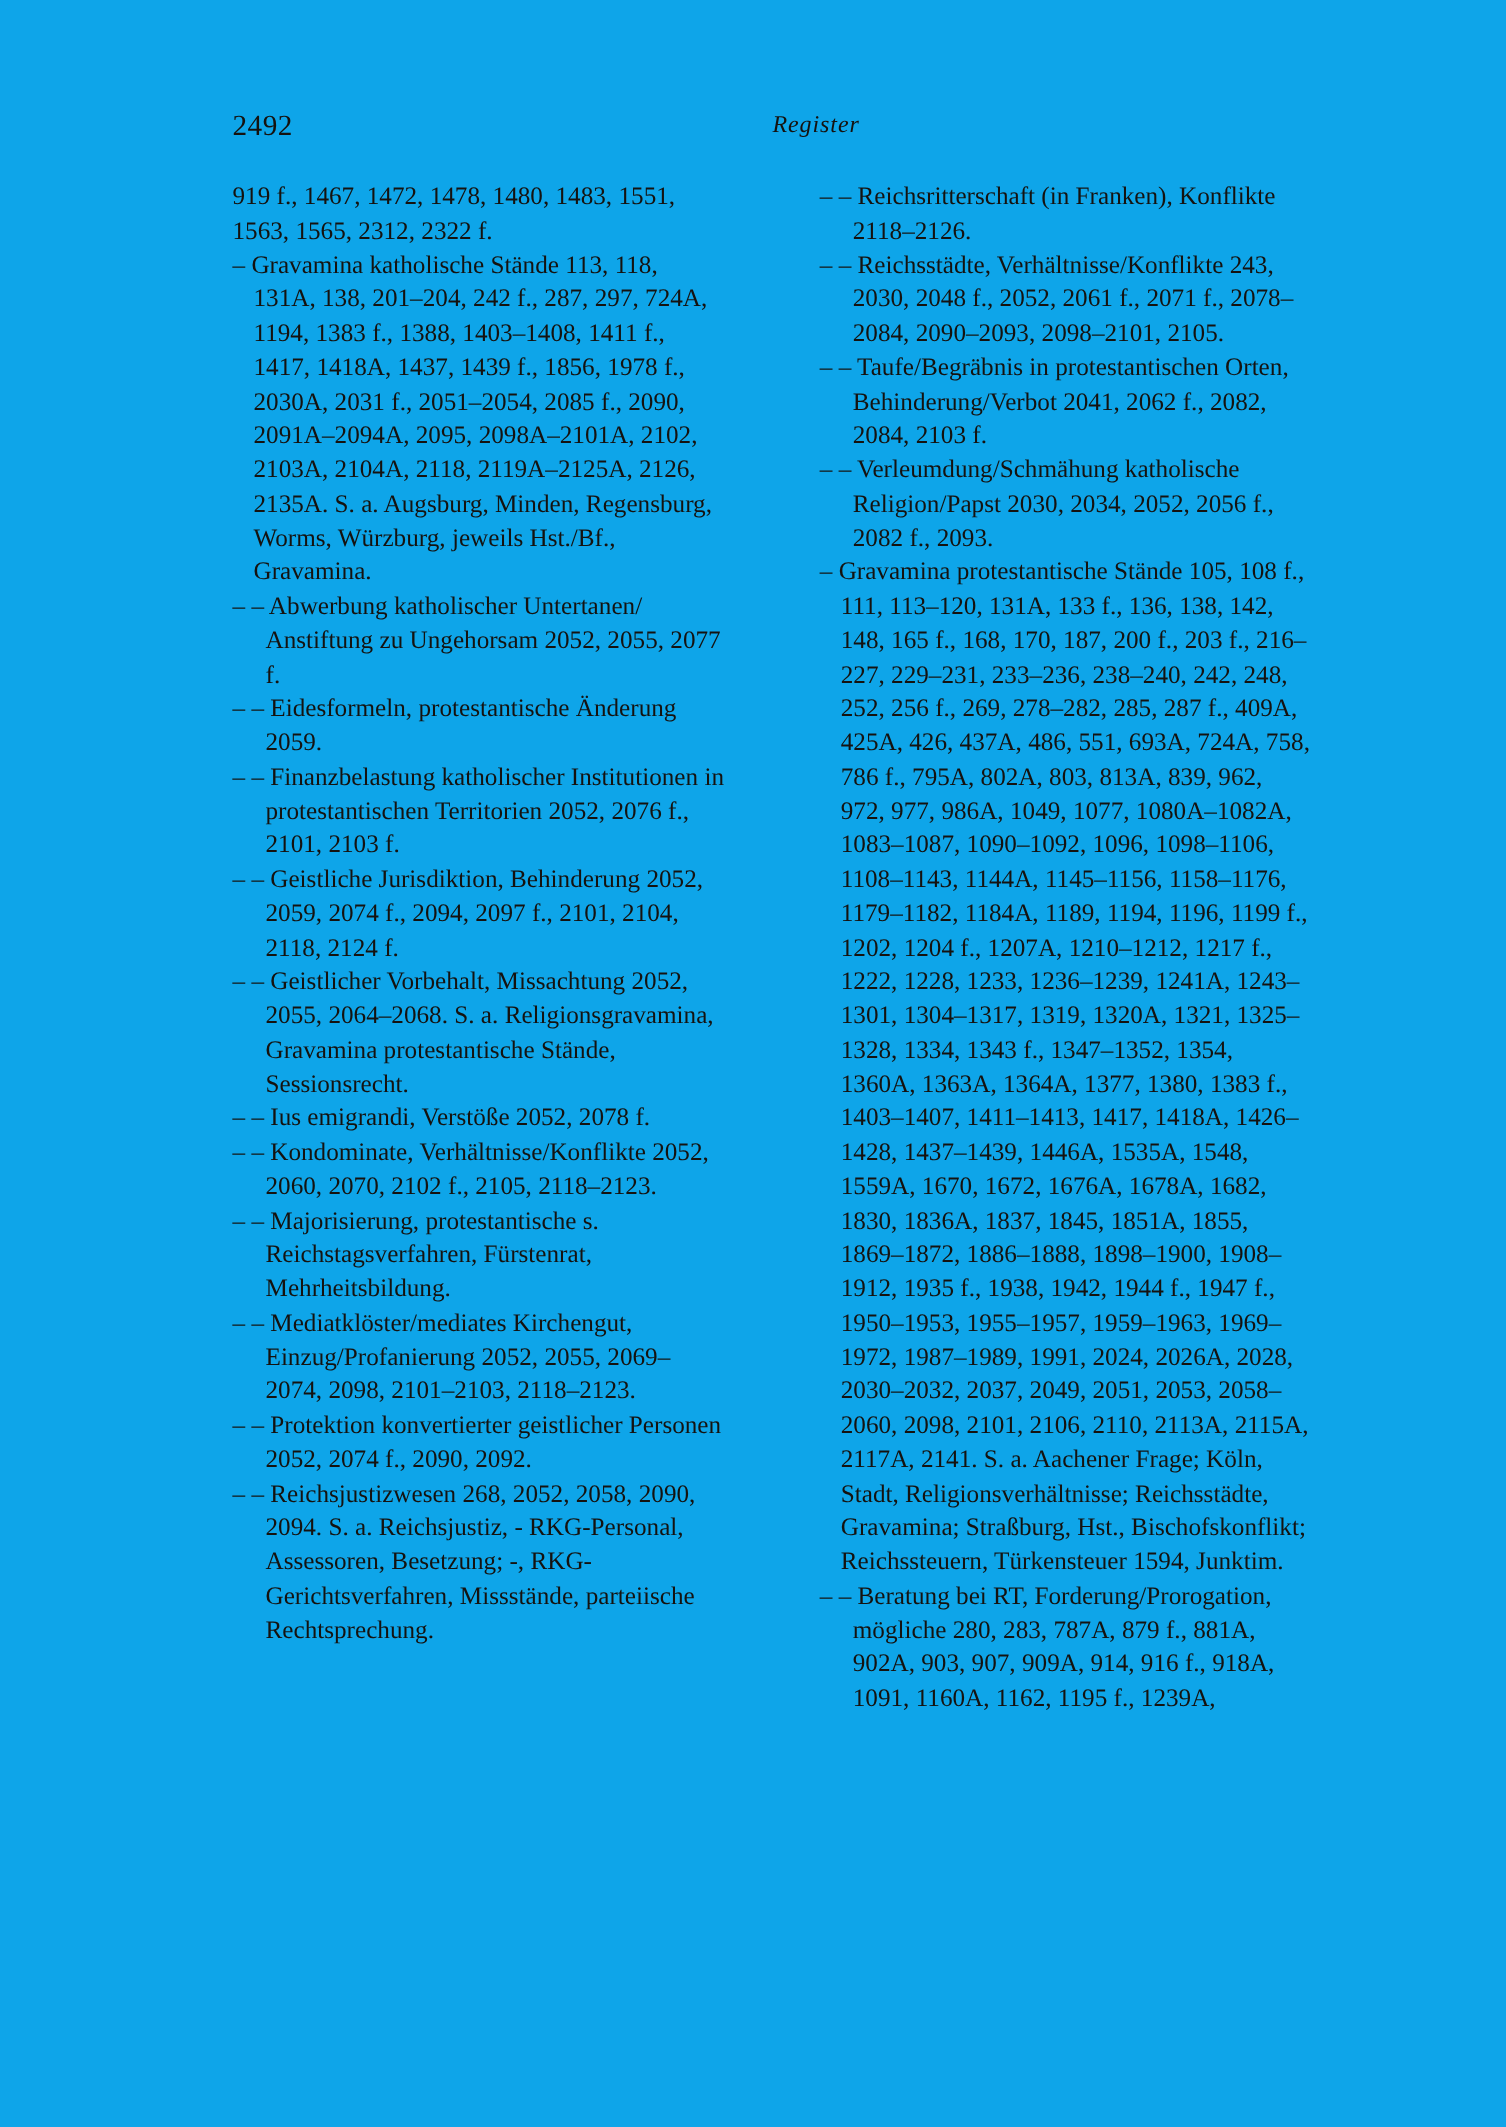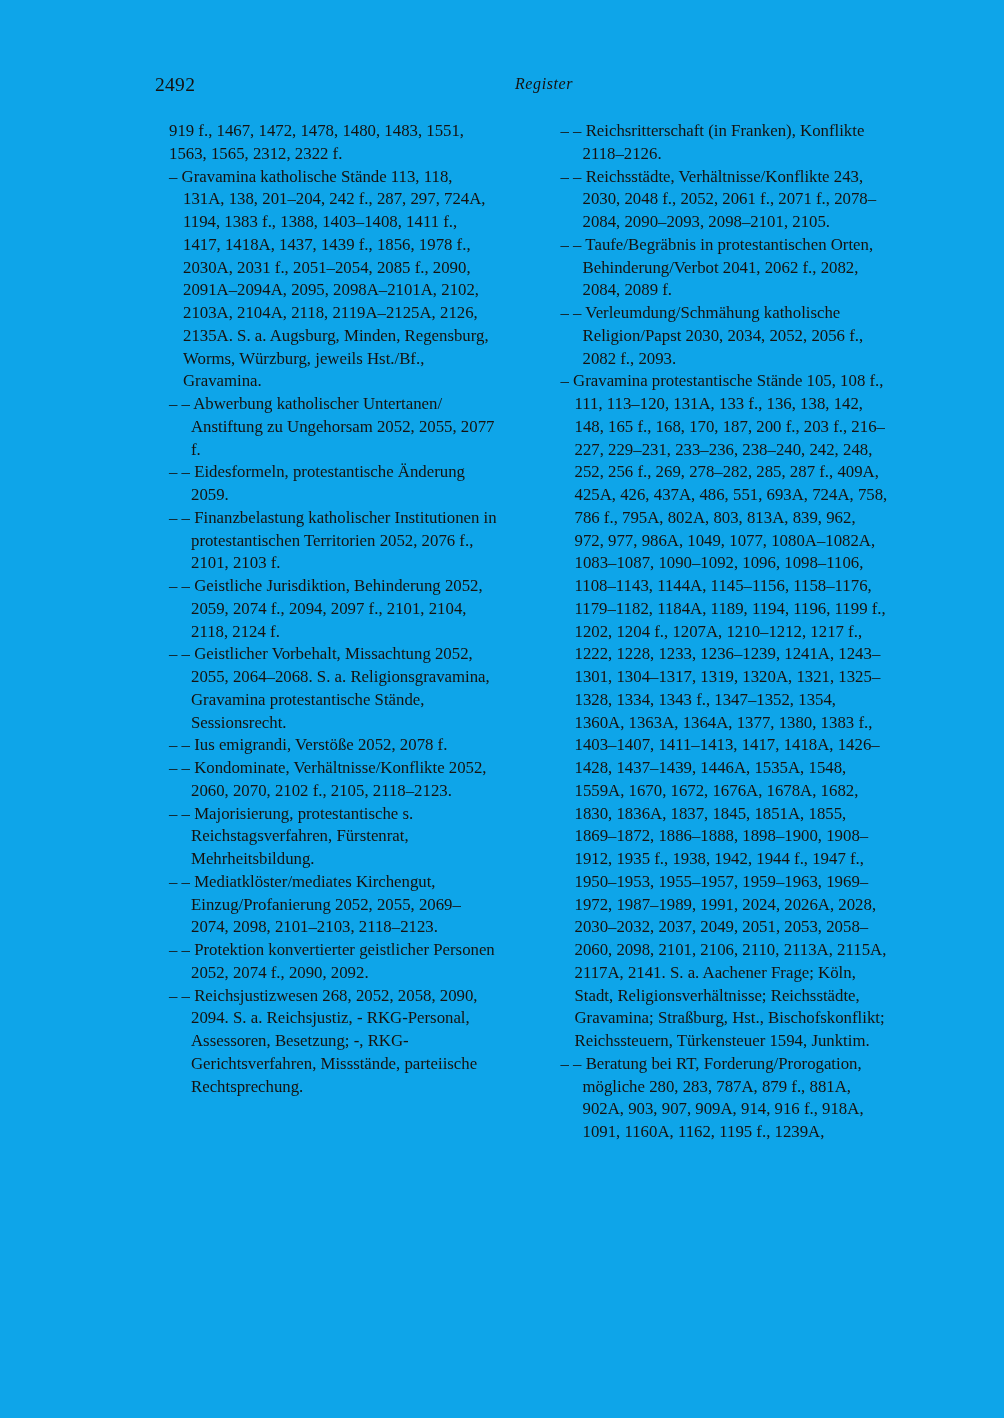--- a/index.html
+++ b/index.html
@@ -34,21 +34,21 @@
     position: absolute;
     left: 360px;
     top: 1px;
     font-size: 16px;
     letter-spacing: 0.6px;
     font-style: italic;
   }
   .columns {
     position: absolute;
     top: 120px;
-    left: 169px;
+    left: 155px;
     width: 720px;
     display: flex;
     gap: 63px;
   }
   .col {
     width: 330px;
   }
   .entry {
     font-size: 16.8px;
     line-height: 1.355;
@@ -92,20 +92,20 @@
       <p class="entry sub">– – Kondominate, Verhältnisse/Konflikte 2052, 2060, 2070, 2102 f., 2105, 2118–2123.</p>
       <p class="entry sub">– – Majorisierung, protestantische  s. Reichstagsverfahren, Fürstenrat, Mehrheitsbildung.</p>
       <p class="entry sub">– – Mediatklöster/mediates Kirchengut, Einzug/Profanierung  2052, 2055, 2069–2074, 2098, 2101–2103, 2118–2123.</p>
       <p class="entry sub">– – Protektion konvertierter geistlicher Personen  2052, 2074 f., 2090, 2092.</p>
       <p class="entry sub">– – Reichsjustizwesen  268, 2052, 2058, 2090, 2094.  S. a. Reichsjustiz, - RKG-Personal, Assessoren, Besetzung; -, RKG-Gerichtsverfahren, Missstände, parteiische Rechtsprechung.</p>
     </div>
 
     <div class="col">
       <p class="entry sub">– – Reichsritterschaft (in Franken), Konflikte 2118–2126.</p>
       <p class="entry sub">– – Reichsstädte, Verhältnisse/Konflikte  243, 2030, 2048 f., 2052, 2061 f., 2071 f., 2078–2084, 2090–2093, 2098–2101, 2105.</p>
-      <p class="entry sub">– – Taufe/Begräbnis in protestantischen Orten, Behinderung/Verbot  2041, 2062 f., 2082, 2084, 2089 f.</p>
+      <p class="entry sub">– – Taufe/Begräbnis in protestantischen Orten, Behinderung/Verbot  2041, 2062 f., 2082, 2084, 2103 f.</p>
       <p class="entry sub">– – Verleumdung/Schmähung katholische Religion/Papst  2030, 2034, 2052, 2056 f., 2082 f., 2093.</p>
       <p class="entry">– Gravamina protestantische Stände  105, 108 f., 111, 113–120, 131A, 133 f., 136, 138, 142, 148, 165 f., 168, 170, 187, 200 f., 203 f., 216–227, 229–231, 233–236, 238–240, 242, 248, 252, 256 f., 269, 278–282, 285, 287 f., 409A, 425A, 426, 437A, 486, 551, 693A, 724A, 758, 786 f., 795A, 802A, 803, 813A, 839, 962, 972, 977, 986A, 1049, 1077, 1080A–1082A, 1083–1087, 1090–1092, 1096, 1098–1106, 1108–1143, 1144A, 1145–1156, 1158–1176, 1179–1182, 1184A, 1189, 1194, 1196, 1199 f., 1202, 1204 f., 1207A, 1210–1212, 1217 f., 1222, 1228, 1233, 1236–1239, 1241A, 1243–1301, 1304–1317, 1319, 1320A, 1321, 1325–1328, 1334, 1343 f., 1347–1352, 1354, 1360A, 1363A, 1364A, 1377, 1380, 1383 f., 1403–1407, 1411–1413, 1417, 1418A, 1426–1428, 1437–1439, 1446A, 1535A, 1548, 1559A, 1670, 1672, 1676A, 1678A, 1682, 1830, 1836A, 1837, 1845, 1851A, 1855, 1869–1872, 1886–1888, 1898–1900, 1908–1912, 1935 f., 1938, 1942, 1944 f., 1947 f., 1950–1953, 1955–1957, 1959–1963, 1969–1972, 1987–1989, 1991, 2024, 2026A, 2028, 2030–2032, 2037, 2049, 2051, 2053, 2058–2060, 2098, 2101, 2106, 2110, 2113A, 2115A, 2117A, 2141.  S. a. Aachener Frage; Köln, Stadt, Religionsverhältnisse; Reichsstädte, Gravamina; Straßburg, Hst., Bischofskonflikt; Reichssteuern, Türkensteuer 1594, Junktim.</p>
       <p class="entry sub">– – Beratung bei RT, Forderung/Prorogation, mögliche  280, 283, 787A, 879 f., 881A, 902A, 903, 907, 909A, 914, 916 f., 918A, 1091, 1160A, 1162, 1195 f., 1239A,</p>
     </div>
 
   </div>
 </div>
 
 </body></html>

